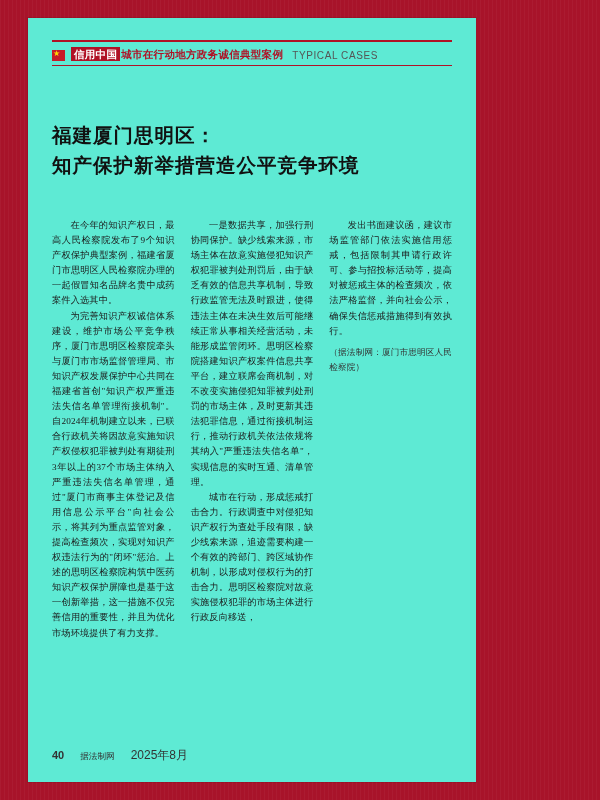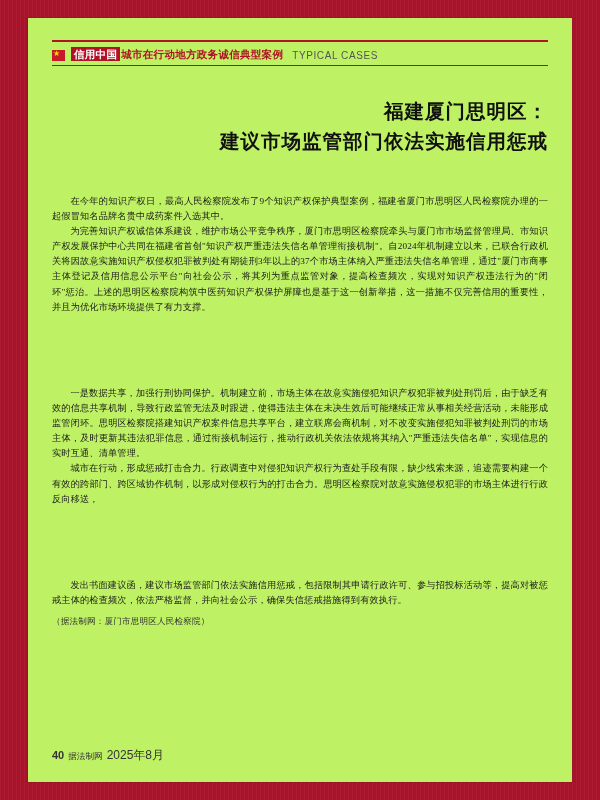--- a/index.html
+++ b/index.html
@@ -19,22 +19,22 @@
   .page::before {
     content: "";
     position: absolute; inset: 0;
     background:
       repeating-linear-gradient(90deg, rgba(255,255,255,0.035) 0 1px, rgba(0,0,0,0) 1px 4px);
     pointer-events: none;
   }
   .sheet {
     position: absolute;
     left: 28px; top: 18px;
-    width: 544px; height: 764px;
-    background: #bef264;
+    width: 448px; height: 764px;
+    background: #5eead4;
     box-shadow: 0 0 0 1px rgba(0,0,0,0.08);
   }
   .inner {
     position: absolute;
     left: 24px; top: 22px;
     right: 24px; bottom: 16px;
   }
   
   .runhead {
     position: relative;
@@ -71,38 +71,37 @@
   }
   .runhead .en {
     font-family: "Liberation Sans", sans-serif;
     font-size: 10px;
     color: #555;
     letter-spacing: 0.6px;
     margin-left: 3px;
   }
   
   .title-block {
-    margin-top: 30px;
-    text-align: right;
+    margin-top: 54px;
+    text-align: left;
   }
   .title-line {
     font-family: "Liberation Sans", sans-serif;
     font-weight: bold;
     font-size: 19.5px;
     color: #111;
     letter-spacing: 1px;
     line-height: 30px;
   }
   
   .columns {
     margin-top: 38px;
     display: flex;
     gap: 16px;
     height: 560px;
-    flex-direction: column;
   }
   .col {
     flex: 1 1 0;
     font-size: 9.2px;
     line-height: 15.1px;
     color: #1a1a1a;
     text-align: justify;
     text-justify: inter-character;
     letter-spacing: 0.15px;
   }
@@ -115,21 +114,21 @@
     margin-top: 6px;
     font-size: 8.6px;
     color: #333;
   }
   
   .footer {
     position: absolute;
     left: 0; right: 0; bottom: 2px;
     display: flex;
     align-items: baseline;
-    gap: 4px;
+    gap: 16px;
     font-family: "Liberation Sans", sans-serif;
     text-align: right;
   }
   .footer .pg {
     font-size: 11px;
     color: #333;
     font-weight: bold;
   }
   .footer .mag {
     font-size: 8.6px;
@@ -148,30 +147,30 @@
     <div class="inner">
 
       <div class="runhead">
         <span class="flag"></span>
         <span class="cn"><span class="box">信用中国</span><span>城市在行动</span><span>地方政务诚信典型案例</span></span>
         <span class="en">TYPICAL CASES</span>
       </div>
 
       <div class="title-block">
         <div class="title-line">福建厦门思明区：</div>
-        <div class="title-line">建议市场监管部门依法实施信用惩戒</div>
+        <div class="title-line">知产保护新举措营造公平竞争环境</div>
       </div>
 
       <div class="columns">
         <div class="col">
           <p>在今年的知识产权日，最高人民检察院发布了9个知识产权保护典型案例，福建省厦门市思明区人民检察院办理的一起假冒知名品牌名贵中成药案件入选其中。</p>
           <p>为完善知识产权诚信体系建设，维护市场公平竞争秩序，厦门市思明区检察院牵头与厦门市市场监督管理局、市知识产权发展保护中心共同在福建省首创"知识产权严重违法失信名单管理衔接机制"。自2024年机制建立以来，已联合行政机关将因故意实施知识产权侵权犯罪被判处有期徒刑3年以上的37个市场主体纳入严重违法失信名单管理，通过"厦门市商事主体登记及信用信息公示平台"向社会公示，将其列为重点监管对象，提高检查频次，实现对知识产权违法行为的"闭环"惩治。上述的思明区检察院构筑中医药知识产权保护屏障也是基于这一创新举措，这一措施不仅完善信用的重要性，并且为优化市场环境提供了有力支撑。</p>
         </div>
         <div class="col">
-          <p>一是数据共享，加强行刑协同保护。机制建立前，市场主体在故意实施侵犯知识产权犯罪被判处刑罚后，由于缺乏有效的信息共享机制，导致行政监管无法及时跟进，使得违法主体在未决生效后可能继续正常从事相关经营活动，未能形成监管闭环。思明区检察院搭建知识产权案件信息共享平台，建立联席会商机制，对不改变实施侵犯知罪被判处刑罚的市场主体，及时更新其违法犯罪信息，通过衔接机制运行，推动行政机关依法依规将其纳入"严重违法失信名单"，实现信息的实时互通、清单管理。</p>
+          <p>一是数据共享，加强行刑协同保护。缺少线索来源，市场主体在故意实施侵犯知识产权犯罪被判处刑罚后，由于缺乏有效的信息共享机制，导致行政监管无法及时跟进，使得违法主体在未决生效后可能继续正常从事相关经营活动，未能形成监管闭环。思明区检察院搭建知识产权案件信息共享平台，建立联席会商机制，对不改变实施侵犯知罪被判处刑罚的市场主体，及时更新其违法犯罪信息，通过衔接机制运行，推动行政机关依法依规将其纳入"严重违法失信名单"，实现信息的实时互通、清单管理。</p>
           <p>城市在行动，形成惩戒打击合力。行政调查中对侵犯知识产权行为查处手段有限，缺少线索来源，追迹需要构建一个有效的跨部门、跨区域协作机制，以形成对侵权行为的打击合力。思明区检察院对故意实施侵权犯罪的市场主体进行行政反向移送，</p>
         </div>
         <div class="col">
           <p>发出书面建议函，建议市场监管部门依法实施信用惩戒，包括限制其申请行政许可、参与招投标活动等，提高对被惩戒主体的检查频次，依法严格监督，并向社会公示，确保失信惩戒措施得到有效执行。</p>
           <p class="source">（据法制网：厦门市思明区人民检察院）</p>
         </div>
       </div>
 
       <div class="footer">
         <span class="pg">40</span>

